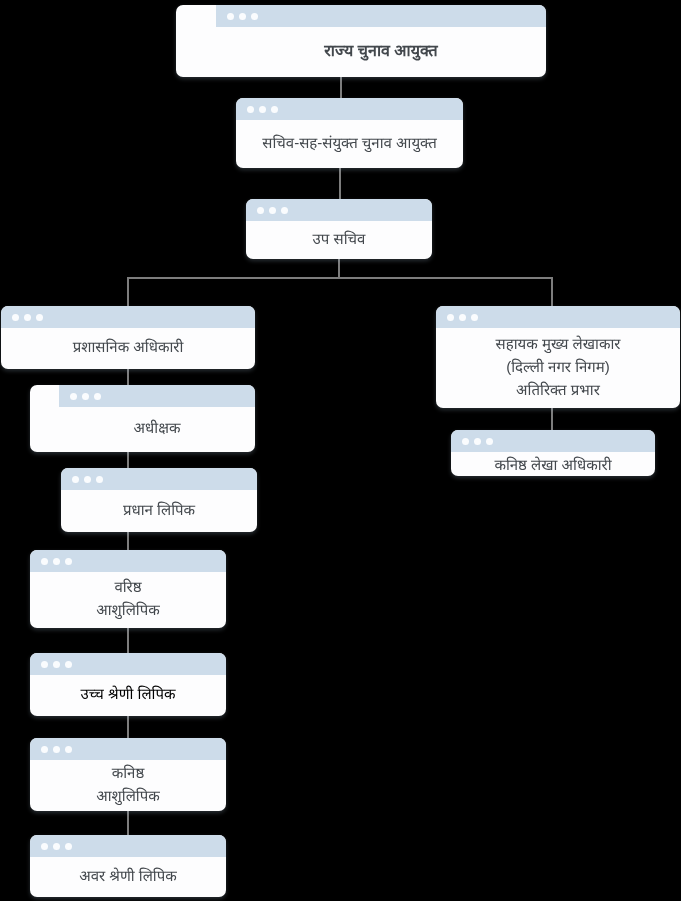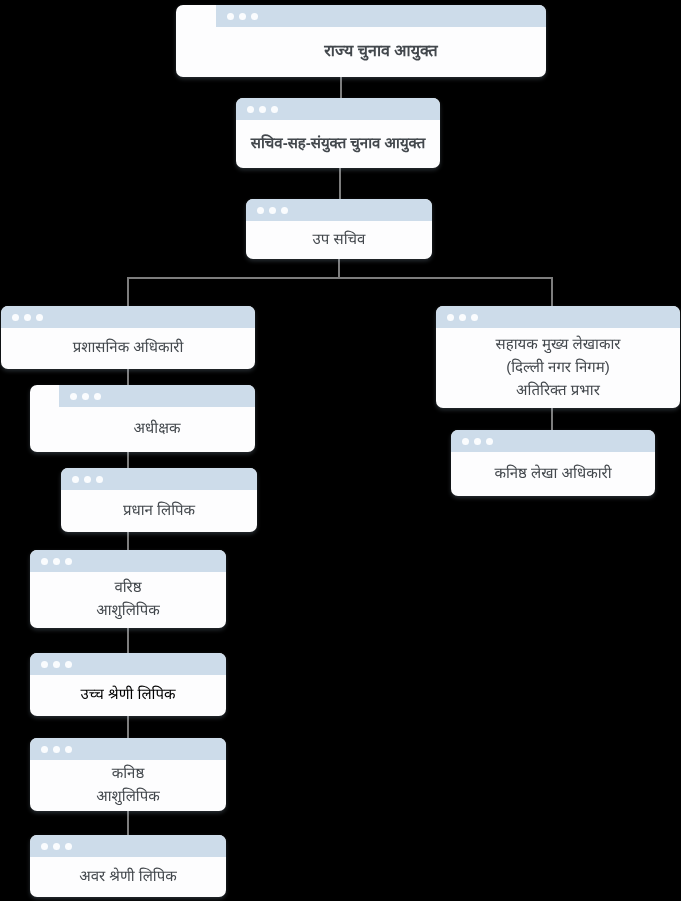--- a/index.html
+++ b/index.html
@@ -81,21 +81,21 @@
     <div class="node" style="left: 176px; top: 5px; width: 330px; height: 72px; background: rgb(253, 253, 254); padding-left: 40px;">
       <div class="node-header" style="background: rgb(205, 220, 234);">
         <span class="dot" style="background: rgb(250, 252, 254);"></span>
         <span class="dot" style="background: rgb(250, 252, 254);"></span>
         <span class="dot" style="background: rgb(250, 252, 254);"></span>
       </div>
       <div class="node-body bold" style="color: rgb(67, 72, 77);">
         <div>राज्य चुनाव आयुक्त</div>
       </div>
     </div>
-    <div class="node" style="left: 236px; top: 98px; width: 204px; height: 70px; background: rgb(253, 253, 254); font-weight: bold;">
+    <div class="node" style="left: 236px; top: 98px; width: 227px; height: 70px; background: rgb(253, 253, 254);">
       <div class="node-header" style="background: rgb(205, 220, 234);">
         <span class="dot" style="background: rgb(250, 252, 254);"></span>
         <span class="dot" style="background: rgb(250, 252, 254);"></span>
         <span class="dot" style="background: rgb(250, 252, 254);"></span>
       </div>
       <div class="node-body" style="color: rgb(67, 72, 77);">
         <div>सचिव-सह-संयुक्त चुनाव आयुक्त</div>
       </div>
     </div>
     <div class="node" style="left: 1px; top: 306px; width: 254px; height: 63px; background: rgb(253, 253, 254);">
@@ -185,21 +185,21 @@
         <span class="dot" style="background: rgb(250, 252, 254);"></span>
         <span class="dot" style="background: rgb(250, 252, 254);"></span>
         <span class="dot" style="background: rgb(250, 252, 254);"></span>
       </div>
       <div class="node-body" style="color: rgb(67, 72, 77);">
         <div>सहायक मुख्य लेखाकार</div>
         <div>(दिल्ली नगर निगम)</div>
         <div>अतिरिक्त प्रभार</div>
       </div>
     </div>
-    <div class="node" style="left: 451px; top: 430px; width: 204px; height: 66px; background: rgb(253, 253, 254);">
+    <div class="node" style="left: 451px; top: 430px; width: 204px; height: 46px; background: rgb(253, 253, 254);">
       <div class="node-header" style="background: rgb(205, 220, 234);">
         <span class="dot" style="background: rgb(250, 252, 254);"></span>
         <span class="dot" style="background: rgb(250, 252, 254);"></span>
         <span class="dot" style="background: rgb(250, 252, 254);"></span>
       </div>
       <div class="node-body" style="color: rgb(67, 72, 77);">
         <div>कनिष्ठ लेखा अधिकारी</div>
       </div>
     </div>
   </div>

